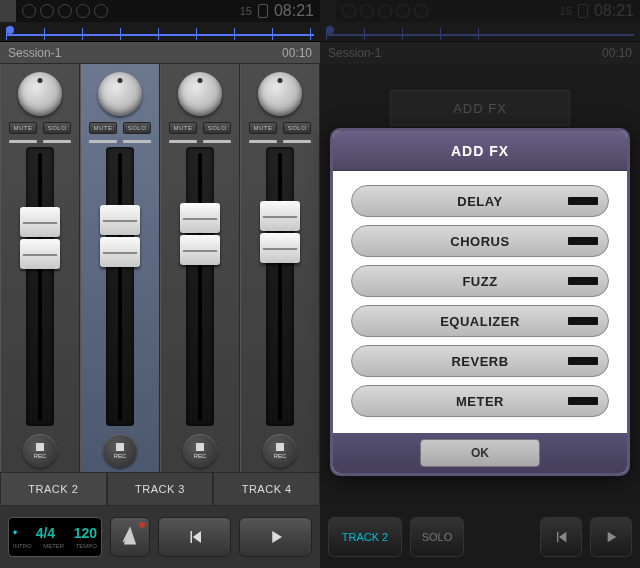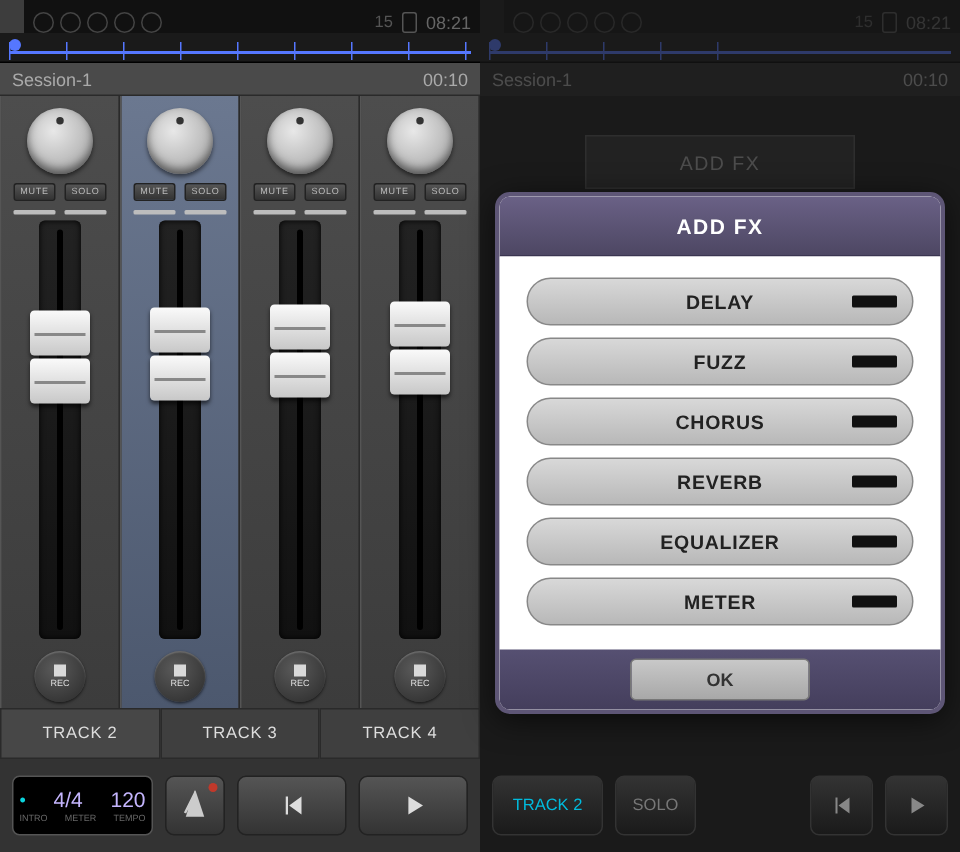--- a/index.html
+++ b/index.html
@@ -2,26 +2,26 @@
 <html><head>
 <meta charset="utf-8">
 <style>
   * { box-sizing: border-box; margin: 0; padding: 0; font-family: Arial, Helvetica, sans-serif; }
   body { background: #000; width: 640px; height: 568px; overflow: hidden; }
   .pane { position: absolute; top: 0; width: 320px; height: 568px; }
   .pane-left { left: 0; background: #3d3d3d; }
   .pane-right { left: 320px; background: #1a1a1a; }
 
   
-  .status-bar { height: 22px; background: #111; display: flex; align-items: flex-end; padding: 0 6px; color: #555; font-size: 11px; justify-content: space-between; margin-left: 16px; }
+  .status-bar { height: 22px; background: #111; display: flex; align-items: center; padding: 0 6px; color: #555; font-size: 11px; justify-content: space-between; margin-left: 16px; }
   .status-left { display: flex; gap: 4px; align-items: center; }
   .status-right { display: flex; gap: 6px; align-items: center; }
   .status-dot { width: 14px; height: 14px; border: 1px solid #444; border-radius: 50%; display:inline-block; }
   .status-batt { width: 10px; height: 14px; border: 1px solid #555; border-radius: 2px; }
-  .status-time { color: #666; font-size: 12px; }
+  .status-time { color: #666; font-size: 16px; }
 
   
   .timeline { height: 20px; background: #1a1a1a; position: relative; border-bottom: 1px solid #000; }
   .timeline-line { position: absolute; top: 12px; left: 6px; right: 6px; height: 2px; background: #5577ff; }
   .timeline-tick { position: absolute; top: 6px; width: 1px; height: 12px; background: #5577ff; }
   .timeline-cursor { position: absolute; top: 4px; left: 6px; width: 8px; height: 8px; background: #5577ff; border-radius: 50%; }
 
   
   .session-header { height: 22px; background: #4a4a4a; display: flex; justify-content: space-between; align-items: center; padding: 0 8px; color: #aaa; font-size: 12px; border-bottom:1px solid #2a2a2a; }
 
@@ -45,21 +45,21 @@
   
   .track-labels { display: flex; height: 34px; }
   .track-lbl { flex: 1; background: #3f3f3f; border: 1px solid #2a2a2a; color: #ddd; font-size: 11px; display: flex; align-items: center; justify-content: center; letter-spacing:.5px;}
   .track-lbl.sel { background:#474747;}
 
   
   .transport { height: 62px; display: flex; align-items: center; gap: 8px; padding: 10px 8px; background: #333; }
   .tempo-box { width: 94px; height: 40px; background: #000; border: 1px solid #555; border-radius: 5px; display: flex; flex-direction: column; justify-content: center; padding:3px 4px;}
   .tempo-main { display:flex; justify-content:space-between; align-items:center;}
   .tempo-dot { color:#0bd4dd; font-size:12px;}
-  .tempo-val { color: #c4b5fd; font-size: 14px; font-weight:normal;}
+  .tempo-val { color: #14b8a6; font-size: 14px; font-weight:bold;}
   .tempo-sub { display:flex; justify-content:space-between; color:#666; font-size:6px; margin-top:2px;}
   .metronome { width: 40px; height: 40px; background: linear-gradient(#555,#333); border-radius: 6px; display:flex; align-items:center; justify-content:center; position:relative; border:1px solid #222;}
   .metronome svg { width:20px; height:20px; }
   .metronome-dot { position:absolute; top:4px; right:4px; width:6px; height:6px; background:#c0392b; border-radius:50%;}
   .t-btn { flex:1; height: 40px; background: linear-gradient(#555,#333); border-radius: 6px; display: flex; align-items: center; justify-content: center; border:1px solid #222;}
   .t-btn svg { width: 18px; height: 18px; fill: #ddd; }
 
   
   .right-bg { position:absolute; inset:0; opacity:.35; }
   .add-fx-hidden { position:absolute; top:90px; left:50%; transform:translateX(-50%); width:180px; height:36px; background:#333; border:1px solid #555; color:#aaa; font-size:13px; display:flex; align-items:center; justify-content:center; letter-spacing:1px;}
@@ -305,33 +305,33 @@
   </div>
 
   <div class="modal">
     <div class="modal-header">ADD FX</div>
     <div class="modal-body" id="fx-body">
         <div class="fx-row">
           <span class="fx-label">DELAY</span>
           <div class="fx-bar"></div>
         </div>
         <div class="fx-row">
+          <span class="fx-label">CHORUS</span>
+          <div class="fx-bar"></div>
+        </div>
+        <div class="fx-row">
           <span class="fx-label">FUZZ</span>
           <div class="fx-bar"></div>
         </div>
         <div class="fx-row">
-          <span class="fx-label">CHORUS</span>
+          <span class="fx-label">EQUALIZER</span>
           <div class="fx-bar"></div>
         </div>
         <div class="fx-row">
           <span class="fx-label">REVERB</span>
-          <div class="fx-bar"></div>
-        </div>
-        <div class="fx-row">
-          <span class="fx-label">EQUALIZER</span>
           <div class="fx-bar"></div>
         </div>
         <div class="fx-row">
           <span class="fx-label">METER</span>
           <div class="fx-bar"></div>
         </div>
       </div>
     <div class="modal-footer">
       <div class="ok-btn">OK</div>
     </div>

